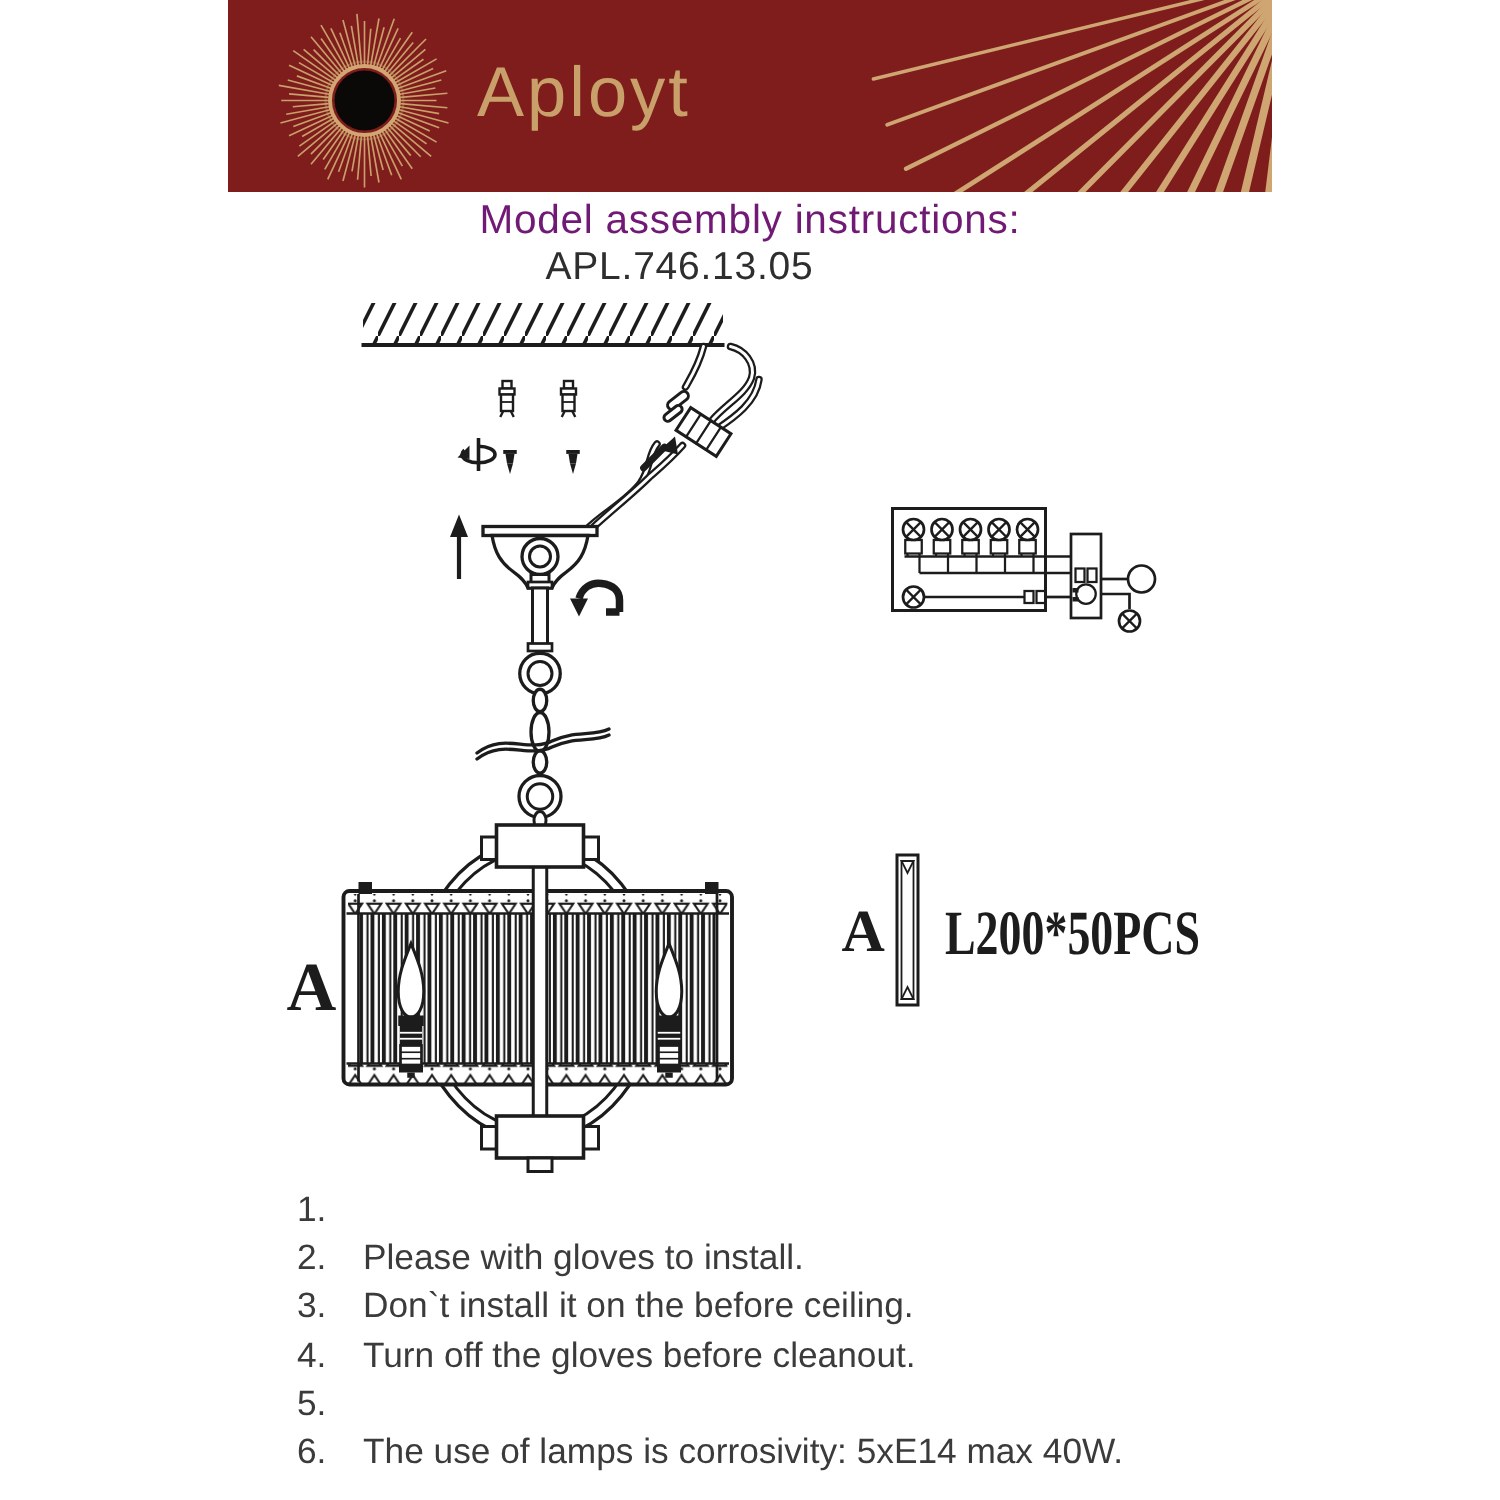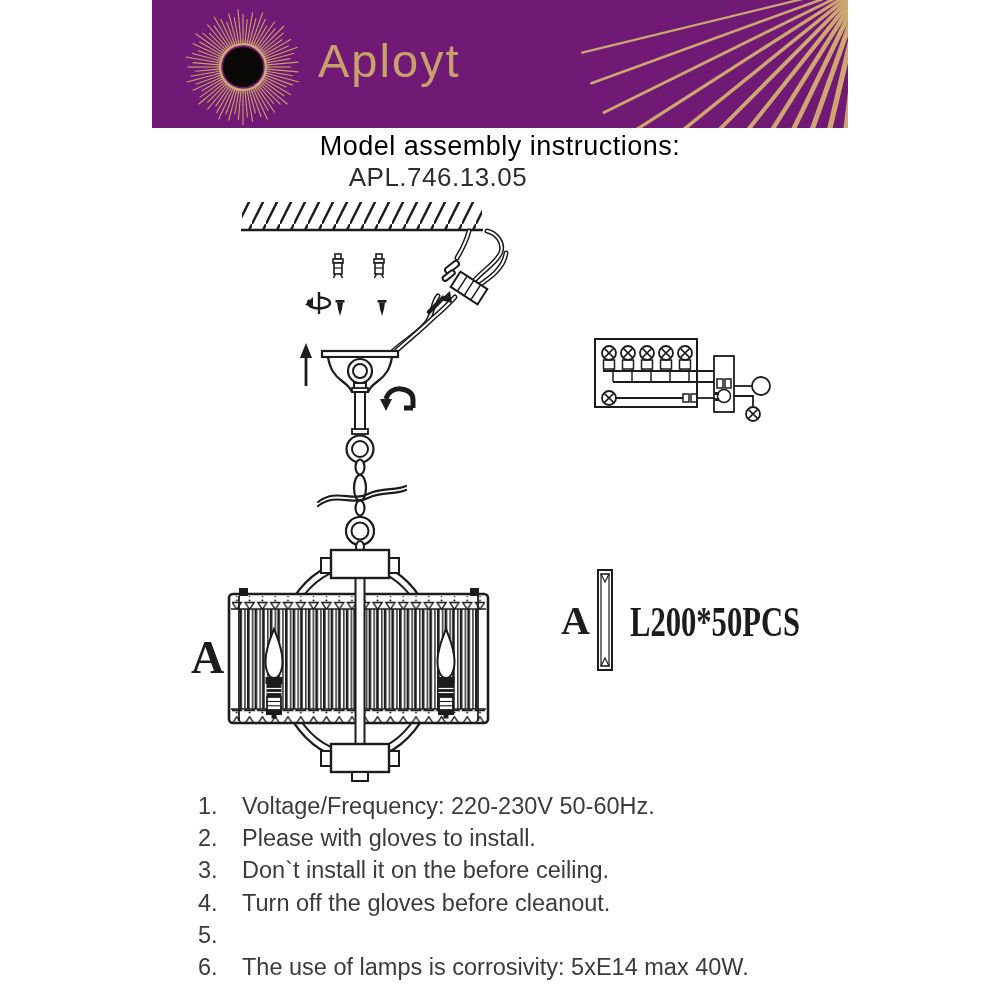--- a/index.html
+++ b/index.html
@@ -1,27 +1,27 @@
 <!DOCTYPE html>
 <html><head>
 <meta charset="utf-8">
 <style>
   html,body{margin:0;padding:0;background:#ffffff;}
   .page{position:relative;width:1000px;height:1000px;background:#ffffff;overflow:hidden;
         font-family:"Liberation Sans",sans-serif;}
   
-  .banner{position:absolute;left:152px;top:0;width:696px;height:128px;background:#701a75;overflow:hidden;}
+  .banner{position:absolute;left:152px;top:0;width:696px;height:128px;background:#7f1d1d;overflow:hidden;}
   .banner svg{position:absolute;left:0;top:0;}
   .brand{position:absolute;left:166px;top:33px;font-size:47px;font-weight:400;
          color:#c9a06a;letter-spacing:2px;font-family:"Liberation Sans",sans-serif;}
   
   .title1{position:absolute;left:0;top:131px;width:1000px;text-align:center;
-          font-size:27px;color:#000000;letter-spacing:.5px;}
+          font-size:27px;color:#701a75;letter-spacing:.5px;}
   .title2{position:absolute;left:0;top:162px;width:876px;text-align:center;
-          font-size:26px;color:#2e2e2e;letter-spacing:.5px;}
+          font-size:26px;color:#2e2e2e;letter-spacing:.5px;padding-left:15px;}
   
   .draw{position:absolute;left:0;top:0;width:1000px;height:1000px;}
   
   .list{position:absolute;left:198px;top:790px;width:640px;color:#3b3b3b;font-size:23.5px;}
   .row{display:flex;line-height:32.2px;}
   .num{width:30px;text-align:left;flex:none;}
   .txt{margin-left:14px;white-space:nowrap;}
 </style>
 </head>
 <body>
@@ -357,21 +357,20 @@
         <polygon points="601,574 609,574 605,582" stroke-width="1.2" fill="none"></polygon>
         <polygon points="601,666 609,666 605,658" stroke-width="1.2" fill="none"></polygon>
       </g>
       <text x="630" y="636" font-family="Liberation Serif, serif" font-weight="700" font-size="42" fill="#1c1c1c" textLength="170" lengthAdjust="spacingAndGlyphs">L200*50PCS</text>
     </g>
   </svg>
 
   <div class="list">
     <div class="row">
       <span class="num">1.</span>
-      <span class="txt">Voltage/Frequency: 220-230V 50-60Hz.</span>
     </div>
     <div class="row">
       <span class="num">2.</span>
       <span class="txt">Please with gloves to install.</span>
     </div>
     <div class="row">
       <span class="num">3.</span>
       <span class="txt">Don`t install it on the before ceiling.</span>
     </div>
     <div class="row">

